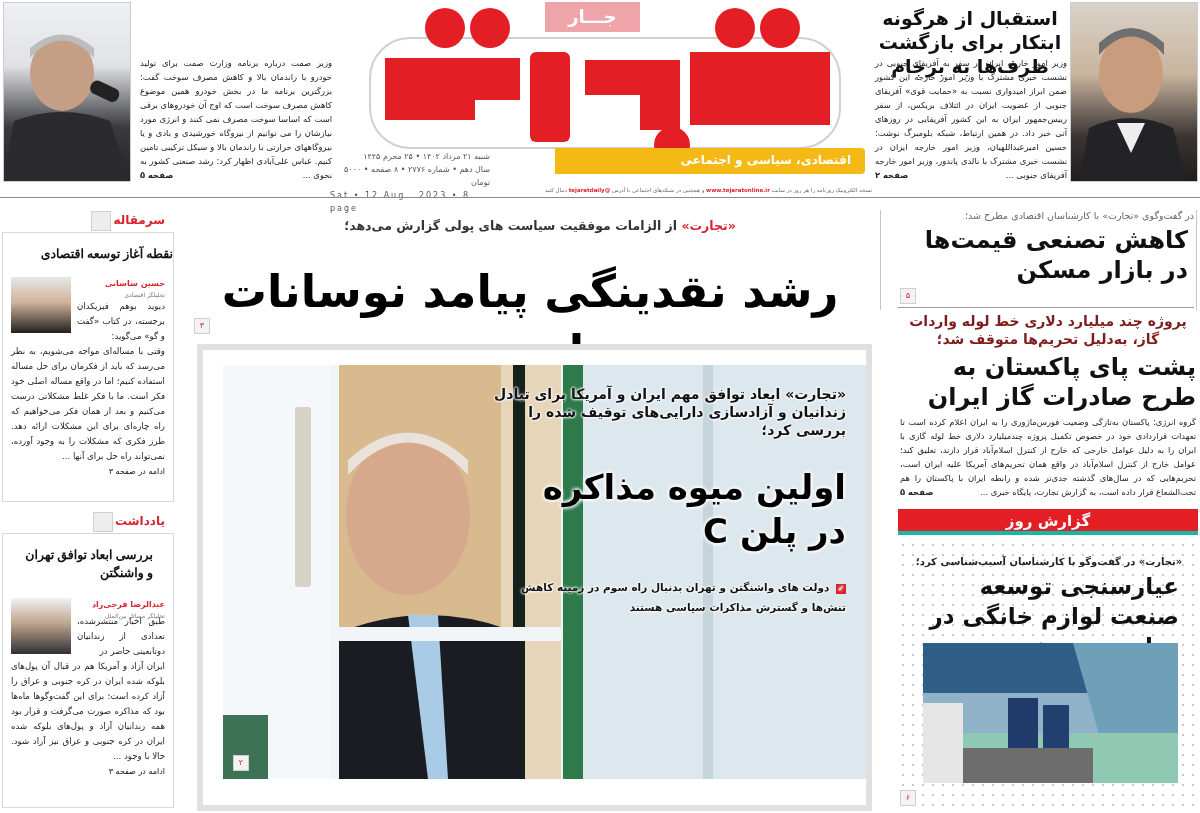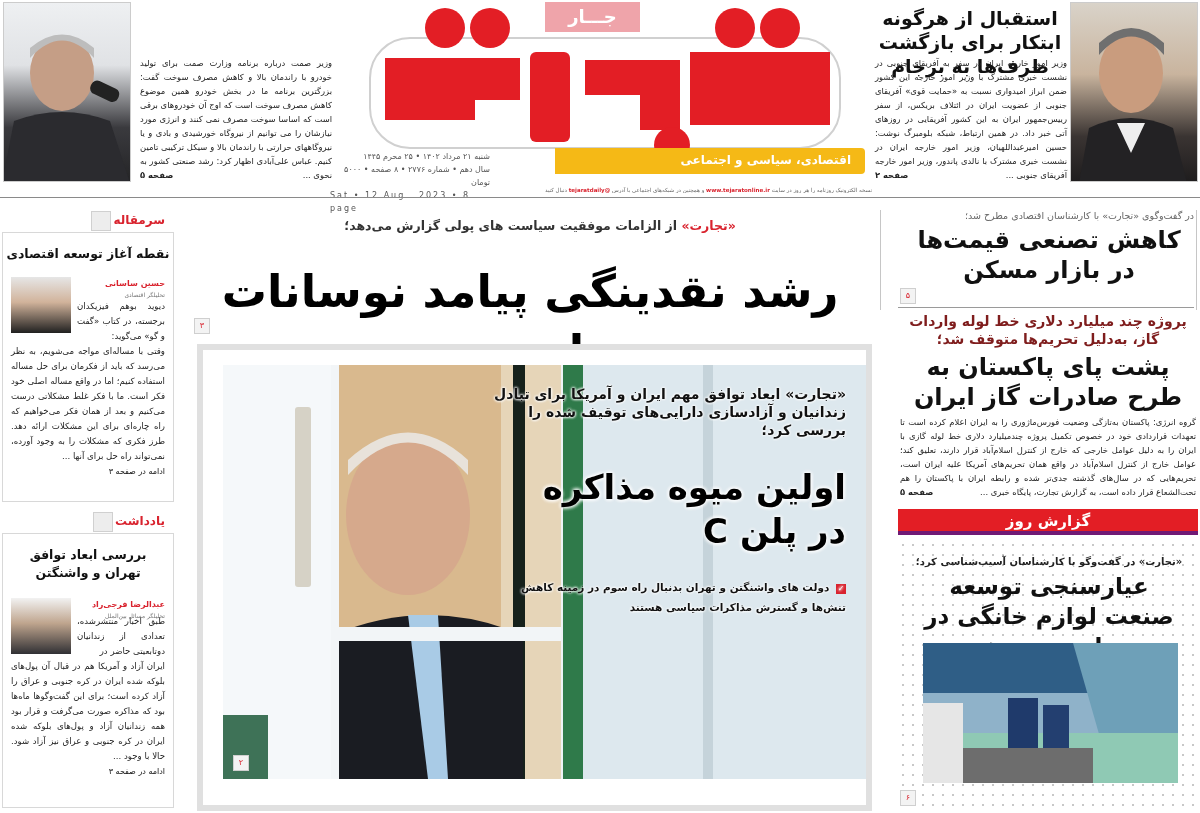--- a/index.html
+++ b/index.html
@@ -42,21 +42,21 @@
     
     .col-left-box { left: 2px; width: 172px; border: 1px solid #d8d8d8; background: #fff; }
     .section-tab {
       position: absolute; right: 0; height: 22px; padding: 0 8px 0 0;
       font-size: 12px; font-weight: bold; color: #d9232e; line-height: 22px;
     }
     .section-tab::after {
       content: ""; position: absolute; left: -22px; top: 2px; width: 18px; height: 18px;
       background: #ededed; border: 1px solid #d0d0d0;
     }
-    .col-left-box h3 { font-size: 12.5px; font-weight: 900; text-align: center; margin-top: 12px; line-height: 18px; }
+    .col-left-box h3 { font-size: 12.5px; font-weight: 900; margin-top: 12px; line-height: 18px; font-family: Liberation Serif, serif; }
     .author-photo { position: absolute; left: 8px; width: 60px; height: 56px; background: #cfcfcf; overflow: hidden; }
     .author-name { position: absolute; right: 8px; font-size: 8px; color: #d9232e; font-weight: bold; }
     .author-role { position: absolute; right: 8px; font-size: 6px; color: #777; }
     .col-left-box .body { font-size: 8.6px; line-height: 15px; text-align: justify; color: #222; padding: 0 8px; }
     .continue { font-size: 8px; font-weight: normal; padding: 0 8px; margin-top: 3px; }
 
     
     .kicker-main { left: 200px; top: 218px; width: 680px; text-align: center; font-size: 12.5px; font-weight: bold; color: #333; }
     .kicker-main .brand { color: #d9232e; }
     .headline-main { left: 200px; top: 262px; width: 660px; text-align: center; font-size: 45px; font-weight: 900; letter-spacing: -1px; line-height: 60px; color: #000; }
@@ -79,24 +79,24 @@
     .photo-overlay-lead {
       position: absolute; right: 20px; top: 212px; width: 360px; text-align: right;
       font-size: 10.5px; font-weight: bold; line-height: 20px; color: #111;
       text-shadow: 0 0 3px #fff, 0 0 3px #fff, 0 0 3px #fff;
     }
     .check-icon { display: inline-block; width: 10px; height: 10px; background: #d9232e; color: #fff; font-size: 8px; line-height: 10px; text-align: center; margin-left: 3px; }
 
     
     .right-col { left: 900px; top: 210px; width: 298px; }
     .right-kicker { font-size: 9.5px; color: #666; text-align: right; padding-right: 4px; }
-    .right-headline { font-size: 24px; font-weight: 900; text-align: center; line-height: 30px; color: #111; }
+    .right-headline { font-size: 24px; font-weight: 900; text-align: right; line-height: 30px; color: #111; }
     .right-sub { font-size: 14px; font-weight: bold; color: #7f1d1d; text-align: center; line-height: 18px; }
     .right-body { font-size: 8.4px; line-height: 14px; text-align: justify; color: #222; }
-    .gozaresh-bar { left: 898px; top: 509px; width: 300px; height: 26px; background: #e31e25; border-bottom: 4px solid #701a75; color: #fff; font-size: 15px; font-weight: bold; text-align: center; line-height: 24px; }
+    .gozaresh-bar { left: 898px; top: 509px; width: 300px; height: 26px; background: #e31e25; border-bottom: 4px solid #14b8a6; color: #fff; font-size: 15px; font-weight: bold; text-align: center; line-height: 24px; }
     .dotted-box {
       left: 898px; top: 540px; width: 300px; height: 270px;
       background-image: radial-gradient(#c8c8c8 1px, transparent 1.2px);
       background-size: 10px 10px;
     }
     .factory-photo { left: 923px; top: 643px; width: 255px; height: 140px; overflow: hidden; }
     .vline { width: 1px; background: #c6c6c6; }
   </style>
 </head>
 <body>

